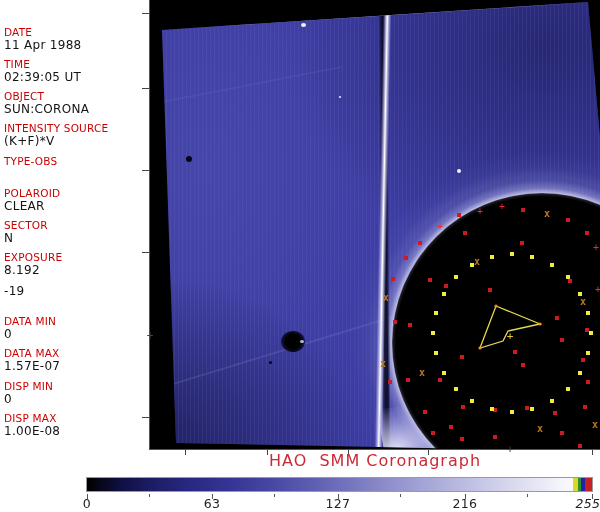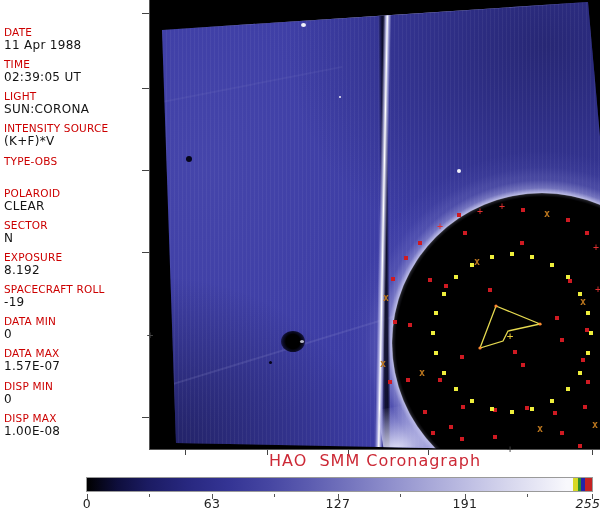--- a/index.html
+++ b/index.html
@@ -78,21 +78,21 @@
 <div id="meta">
   <div class="mrow">
       <span class="mlabel">DATE</span>
       <span class="mvalue">11 Apr 1988</span>
     </div>
   <div class="mrow">
       <span class="mlabel">TIME</span>
       <span class="mvalue">02:39:05 UT</span>
     </div>
   <div class="mrow">
-      <span class="mlabel">LIGHT</span>
+      <span class="mlabel">OBJECT</span>
       <span class="mvalue">SUN:CORONA</span>
     </div>
   <div class="mrow">
       <span class="mlabel">INTENSITY SOURCE</span>
       <span class="mvalue">(K+F)*V</span>
     </div>
   <div class="mrow">
       <span class="mlabel">TYPE-OBS</span>
     </div>
   <div class="mrow">
@@ -101,21 +101,20 @@
     </div>
   <div class="mrow">
       <span class="mlabel">SECTOR</span>
       <span class="mvalue">N</span>
     </div>
   <div class="mrow">
       <span class="mlabel">EXPOSURE</span>
       <span class="mvalue">8.192</span>
     </div>
   <div class="mrow">
-      <span class="mlabel">SPACECRAFT ROLL</span>
       <span class="mvalue">-19</span>
     </div>
   <div class="mrow">
       <span class="mlabel">DATA MIN</span>
       <span class="mvalue">0</span>
     </div>
   <div class="mrow">
       <span class="mlabel">DATA MAX</span>
       <span class="mvalue">1.57E-07</span>
     </div>
@@ -265,15 +264,15 @@
     <div class="cbtick" style="left: 592px; height: 5px;"></div>
     <div class="cbtick" style="left: 149px; height: 3px;"></div>
     <div class="cbtick" style="left: 274px; height: 3px;"></div>
     <div class="cbtick" style="left: 400px; height: 3px;"></div>
     <div class="cbtick" style="left: 527px; height: 3px;"></div>
   </div>
 <div id="cblabels">
     <span class="cblabel" style="left: 87px;">0</span>
     <span class="cblabel" style="left: 212px;">63</span>
     <span class="cblabel" style="left: 338px;">127</span>
-    <span class="cblabel" style="left: 465px;">191</span>
+    <span class="cblabel" style="left: 465px;">216</span>
     <span class="cblabel" style="left: 588px; font-style: italic;">255</span>
   </div>
 
 </body></html>

